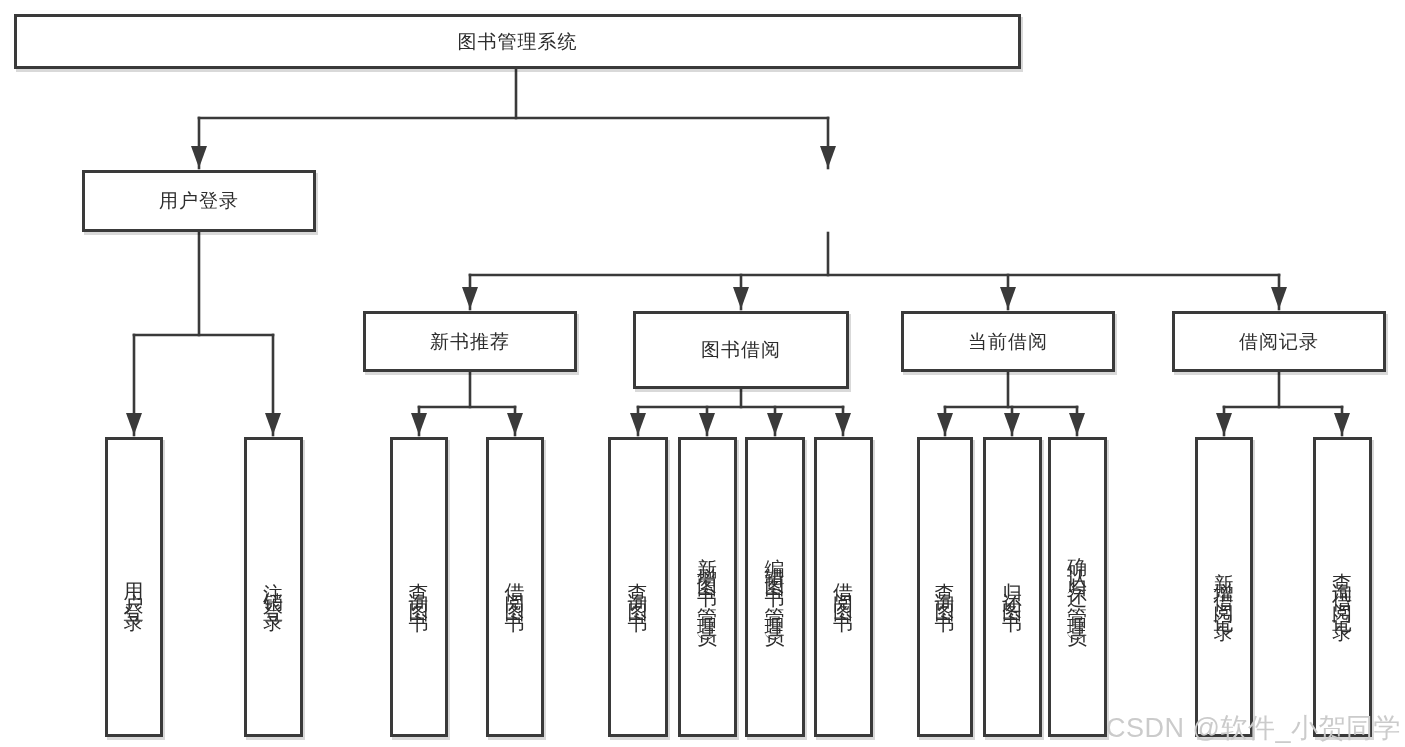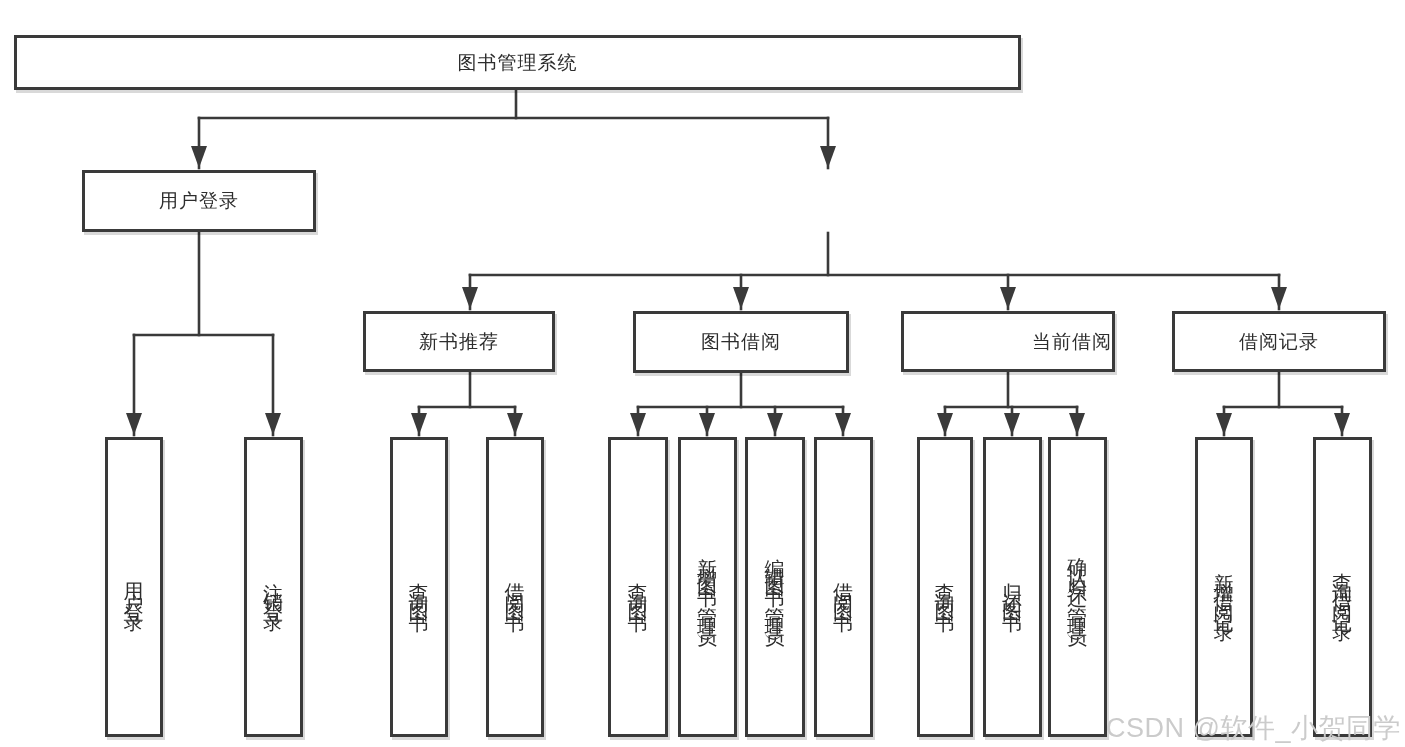--- a/index.html
+++ b/index.html
@@ -16,26 +16,26 @@
     display:flex;align-items:center;justify-content:center;
     box-shadow:2px 3px 0 rgba(0,0,0,0.15);z-index:2;
   }
   .node .lbl{font-size:19px;color:var(--text,#2d2d2d);letter-spacing:1px;white-space:nowrap;}
   .leaf{top:437px;height:300px;}
   .leaf .lbl{
     writing-mode:vertical-rl;text-orientation:mixed;
     font-size:20px;letter-spacing:10px;line-height:1;white-space:nowrap;
   }
   
-  .n-root{left:14px;top:14px;width:1007px;height:55px;margin-top:21px;}
+  .n-root{left:14px;top:14px;width:1007px;height:55px;}
   .n-l2a{left:82px;top:170px;width:234px;height:62px;}
   .n-l2b{left:710px;top:170px;width:236px;height:63px;}
-  .n-l3a{left:363px;top:311px;width:192px;height:61px;}
-  .n-l3b{left:633px;top:311px;width:216px;height:62px;}
-  .n-l3c{left:901px;top:311px;width:214px;height:61px;justify-content:flex-end;}
+  .n-l3a{left:363px;top:311px;width:214px;height:61px;}
+  .n-l3b{left:633px;top:311px;width:216px;height:78px;}
+  .n-l3c{left:901px;top:311px;width:214px;height:61px;}
   .n-l3d{left:1172px;top:311px;width:214px;height:61px;justify-content:center;}
   .lf-a1{left:105px;width:58px;}
   .lf-a2{left:244px;width:59px;}
   .lf-b1{left:390px;width:58px;}
   .lf-b2{left:486px;width:58px;}
   .lf-c1{left:608px;width:60px;}
   .lf-c2{left:678px;width:59px;}
   .lf-c3{left:745px;width:60px;}
   .lf-c4{left:814px;width:59px;}
   .lf-d1{left:917px;width:56px;}

